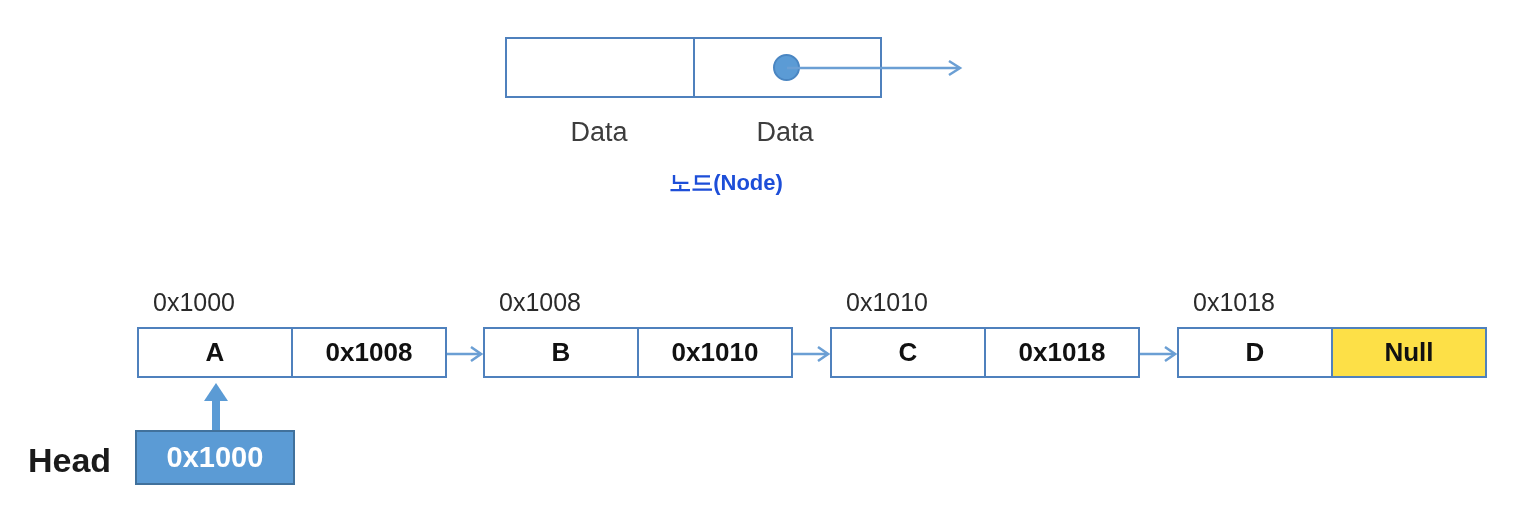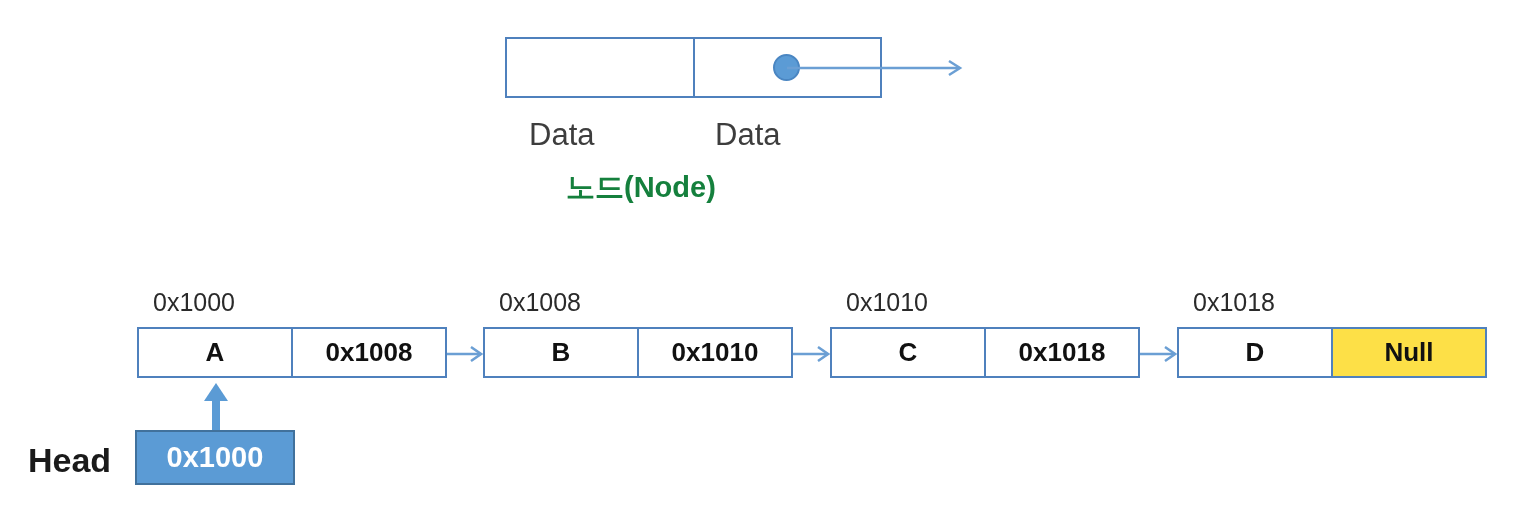--- a/index.html
+++ b/index.html
@@ -23,25 +23,25 @@
   .proto-data-cell { width: 186px; height: 100%; border-right: 2px solid #4f81bd; }
   .proto-link-cell { flex: 1; height: 100%; position: relative; }
   .proto-dot {
     position: absolute; left: 773px; top: 54px;
     width: 27px; height: 27px; border-radius: 50%;
     background: #5b9bd5; border: 2px solid #4a86c2;
     box-sizing: border-box;
   }
   .proto-label {
     top: 117px; width: 140px;
-    font-size: 31px; color: #3d3d3d; 
+    font-size: 27px; color: #3d3d3d; text-align: center;
   }
   .proto-caption {
     left: 566px; top: 168px; width: 320px;
-    font-size: 29px; font-weight: bold; color: #15803d; text-align: left;
+    font-size: 22px; font-weight: bold; color: #1d4ed8; text-align: center;
   }
 
   
   .node { top: 286px; width: 310px; }
   .addr {
     font-size: 25px; color: #2a2a2a;
     padding-left: 16px; height: 41px; line-height: 32px;
   }
   .cells {
     display: flex; height: 51px;

